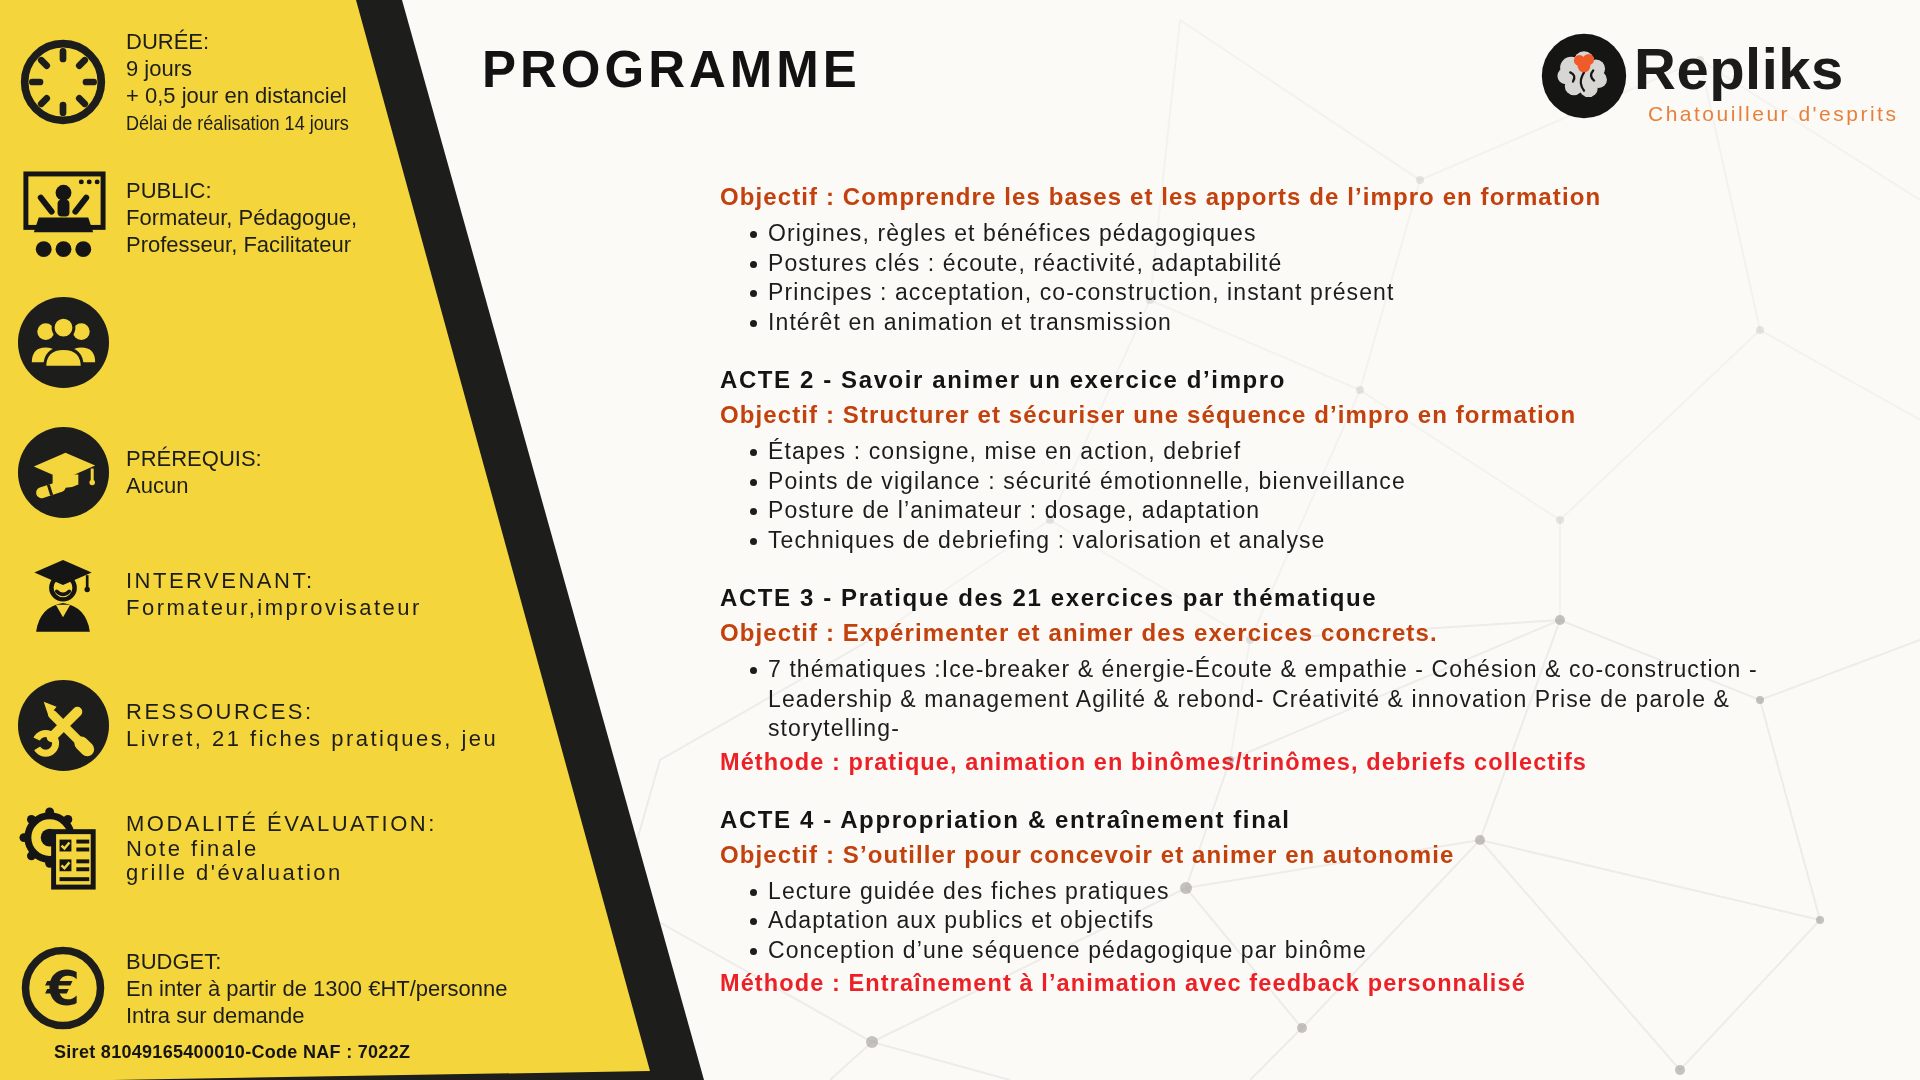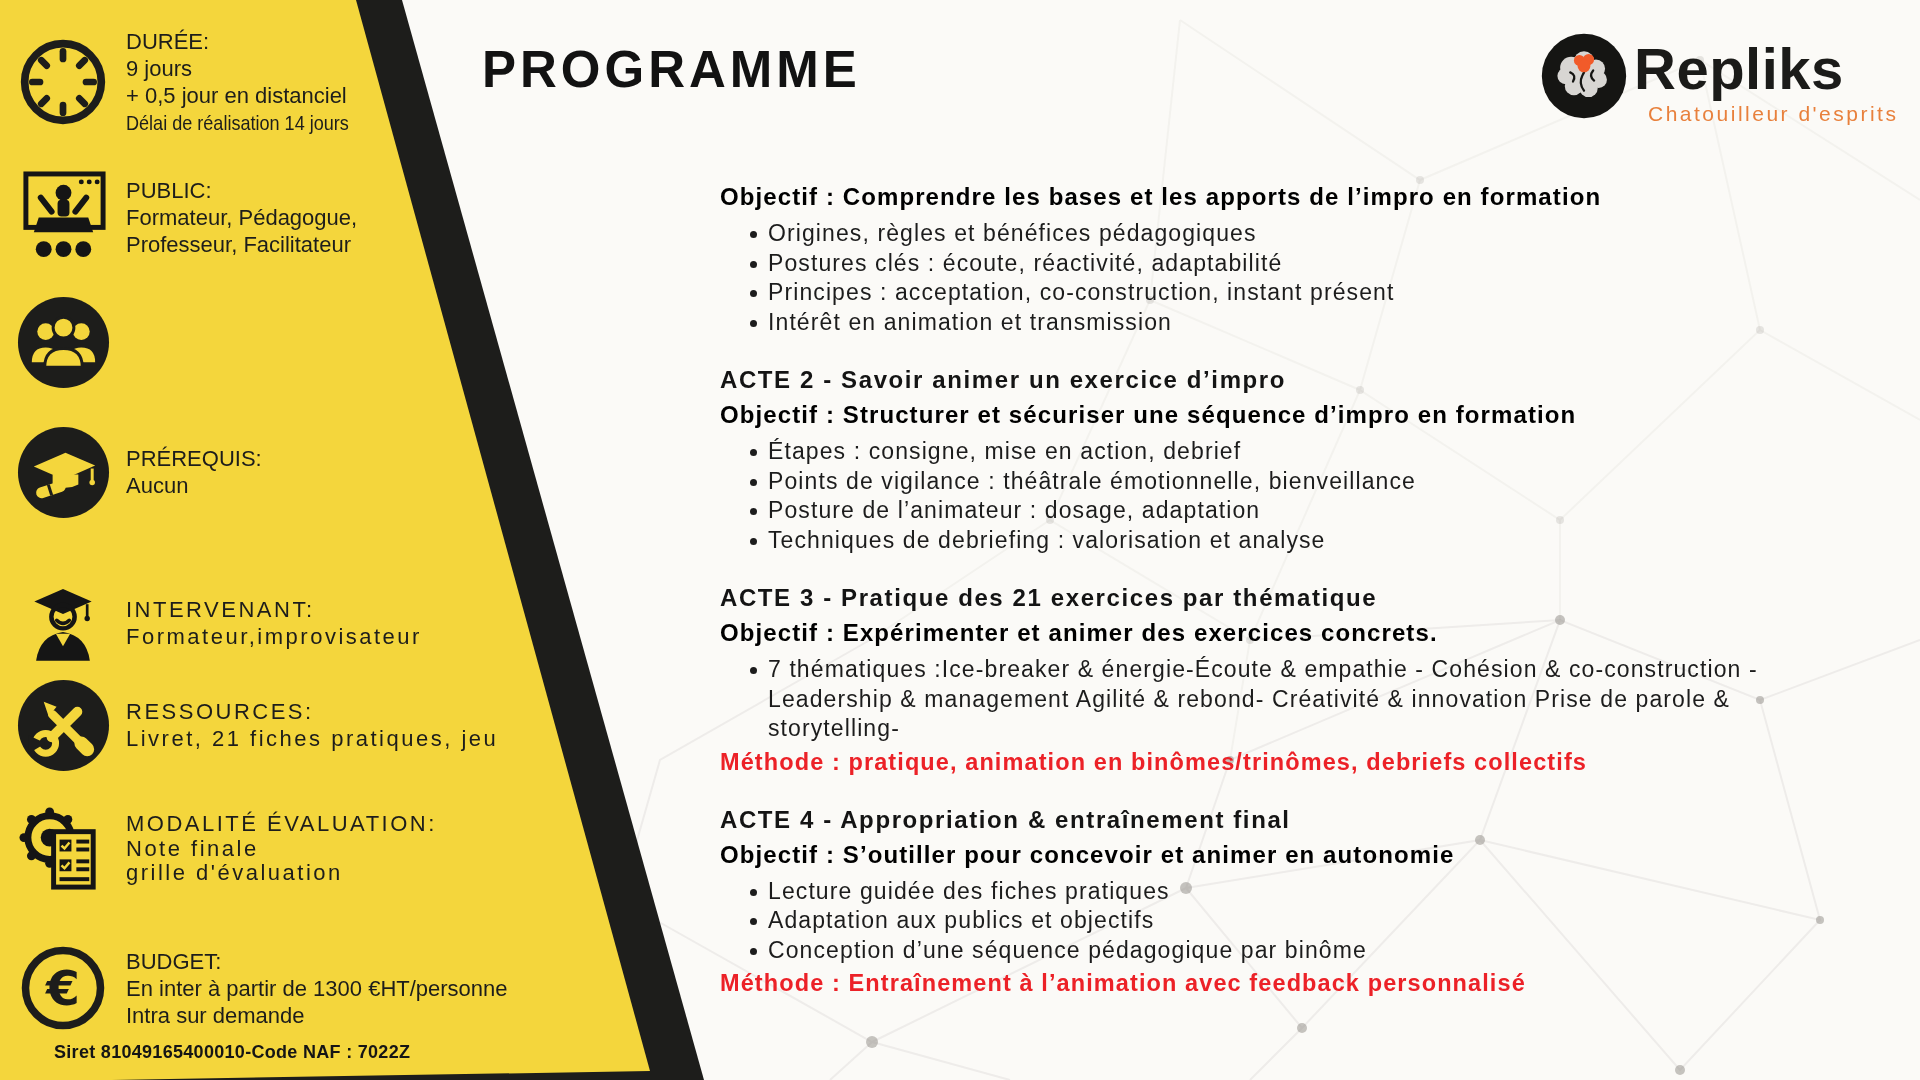--- a/index.html
+++ b/index.html
@@ -33,21 +33,21 @@
   }
   
   main{position:absolute;left:720px;top:182px;width:1115px;}
   .act{margin:0 0 28px 0;}
   .act-title{
     margin:0 0 5px 0;font-size:24px;font-weight:bold;letter-spacing:1.6px;
     color:#141414;line-height:30px;
   }
   .act-objective{
     margin:0 0 7px 0;font-size:24px;font-weight:bold;letter-spacing:1.1px;
-    color:#000000;line-height:30px;
+    color:#c2410c;line-height:30px;
   }
   .act ul{margin:0;padding:0 0 0 48px;list-style:none;}
   .act li{
     position:relative;font-size:23px;letter-spacing:1.1px;line-height:29.5px;
     color:#1c1c1c;max-width:1060px;
   }
   .act li::before{
     content:"";position:absolute;left:-18px;top:12px;width:7px;height:7px;
     border-radius:50%;background:#1c1c1c;
   }
@@ -220,21 +220,21 @@
           <line x1="77" y1="44" x2="77" y2="56" stroke="#f4d63c" stroke-width="3"></line>
           <circle cx="77" cy="58" r="2.8" fill="#f4d63c"></circle>
         </svg>
       </span>
       <div class="side-text">
         <div class="side-title">PRÉREQUIS:</div>
         <div class="side-line">Aucun</div>
       </div>
     </section>
 
-    <section class="side-sec spaced" style="top:563px">
+    <section class="side-sec spaced" style="top:534px">
       <span class="side-icon">
         <svg viewBox="0 0 96 96" width="86" height="86">
           <polygon points="16,24 48,10 80,24 48,38" fill="#151515"></polygon>
           <line x1="75" y1="27" x2="75" y2="41" stroke="#151515" stroke-width="3"></line>
           <circle cx="75" cy="43" r="3" fill="#151515"></circle>
           <circle cx="48" cy="41" r="13" fill="none" stroke="#151515" stroke-width="5"></circle>
           <path d="M41,45 q7,7 14,0" fill="none" stroke="#151515" stroke-width="4" stroke-linecap="round"></path>
           <path d="M18,90 Q22,62 48,58 Q74,62 78,90 Z" fill="#151515"></path>
           <polygon points="40,60 48,74 56,60" fill="#f4d63c"></polygon>
         </svg>
@@ -330,21 +330,21 @@
         <li>Principes : acceptation, co-construction, instant présent</li>
         <li>Intérêt en animation et transmission</li>
       </ul>
     </section>
 
     <section class="act">
       <h2 class="act-title">ACTE 2 - Savoir animer un exercice d’impro</h2>
       <p class="act-objective">Objectif : Structurer et sécuriser une séquence d’impro en formation</p>
       <ul>
         <li>Étapes : consigne, mise en action, debrief</li>
-        <li>Points de vigilance : théâtrale émotionnelle, bienveillance</li>
+        <li>Points de vigilance : sécurité émotionnelle, bienveillance</li>
         <li>Posture de l’animateur : dosage, adaptation</li>
         <li>Techniques de debriefing : valorisation et analyse</li>
       </ul>
     </section>
 
     <section class="act">
       <h2 class="act-title">ACTE 3 - Pratique des 21 exercices par thématique</h2>
       <p class="act-objective">Objectif : Expérimenter et animer des exercices concrets.</p>
       <ul>
         <li>7 thématiques :Ice-breaker &amp; énergie-Écoute &amp; empathie - Cohésion &amp; co-construction -Leadership &amp; management Agilité &amp; rebond- Créativité &amp; innovation Prise de parole &amp; storytelling-</li>

